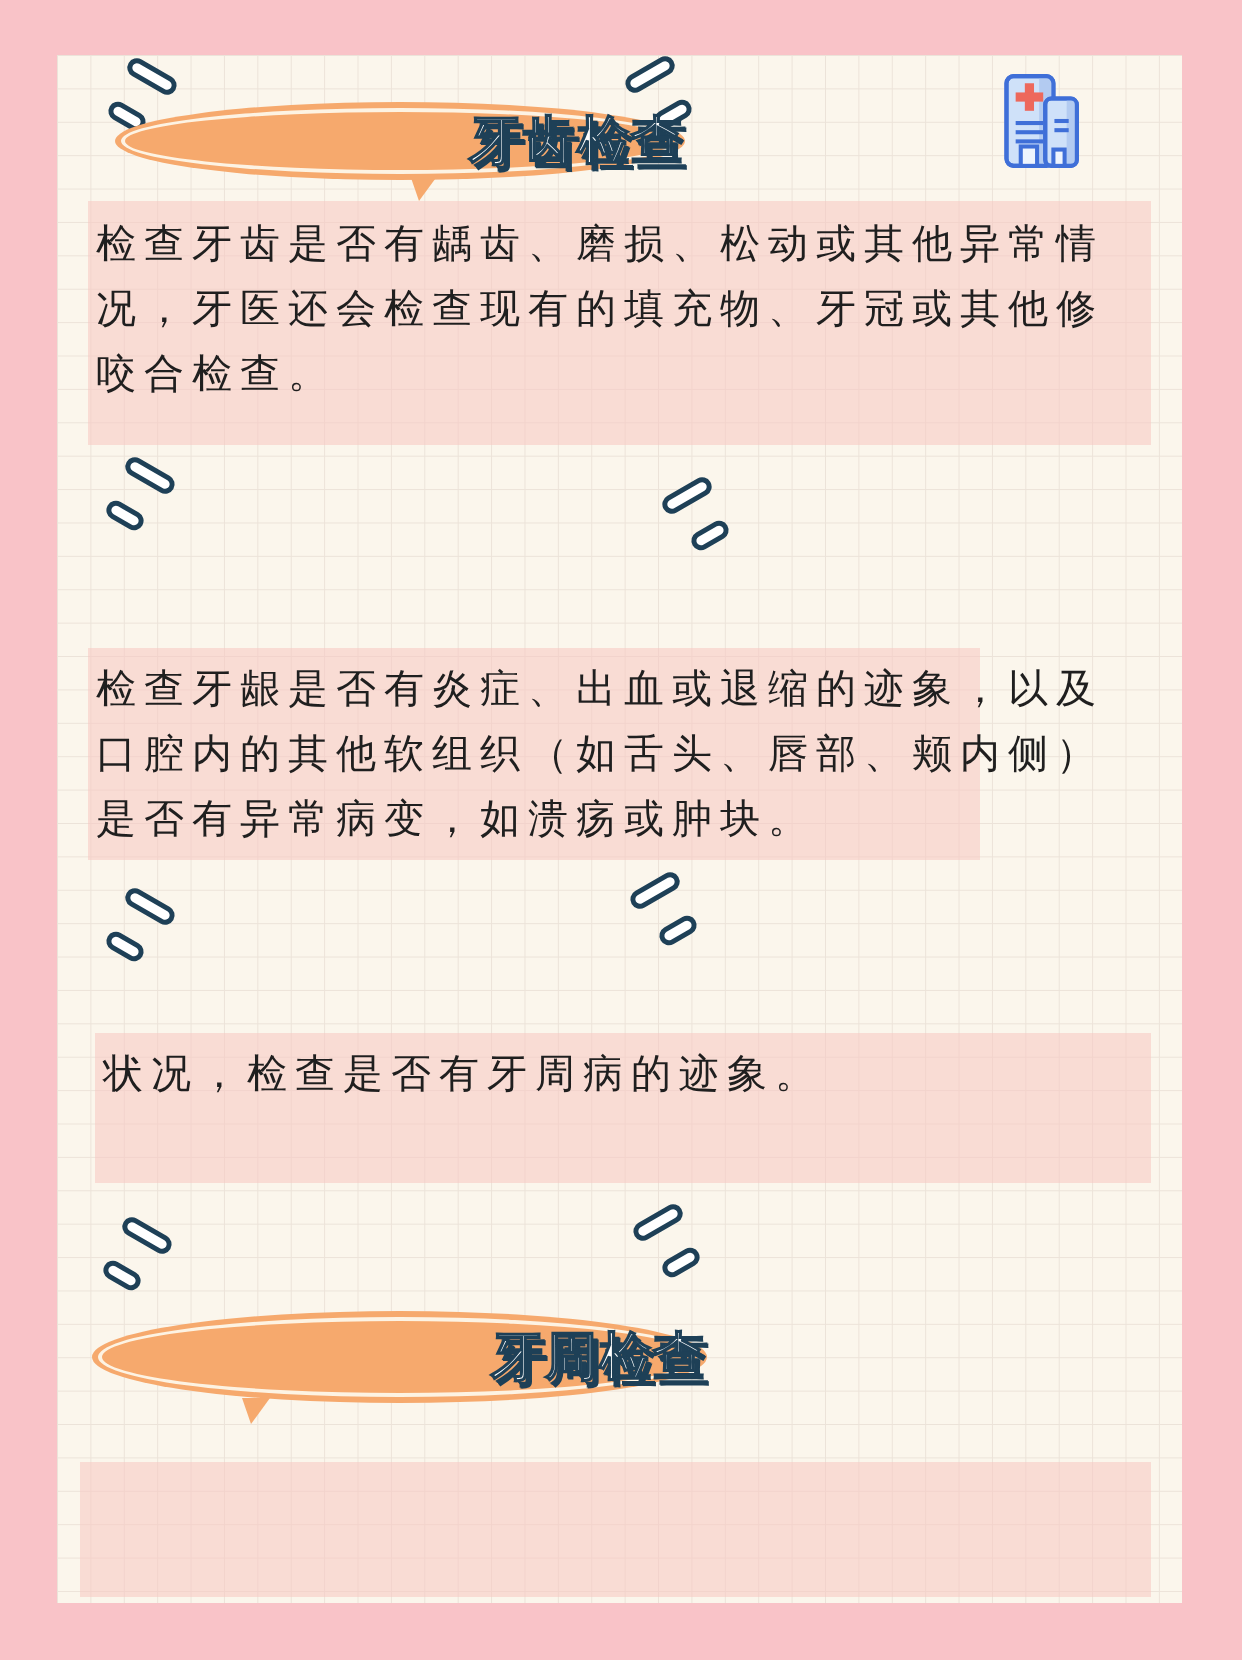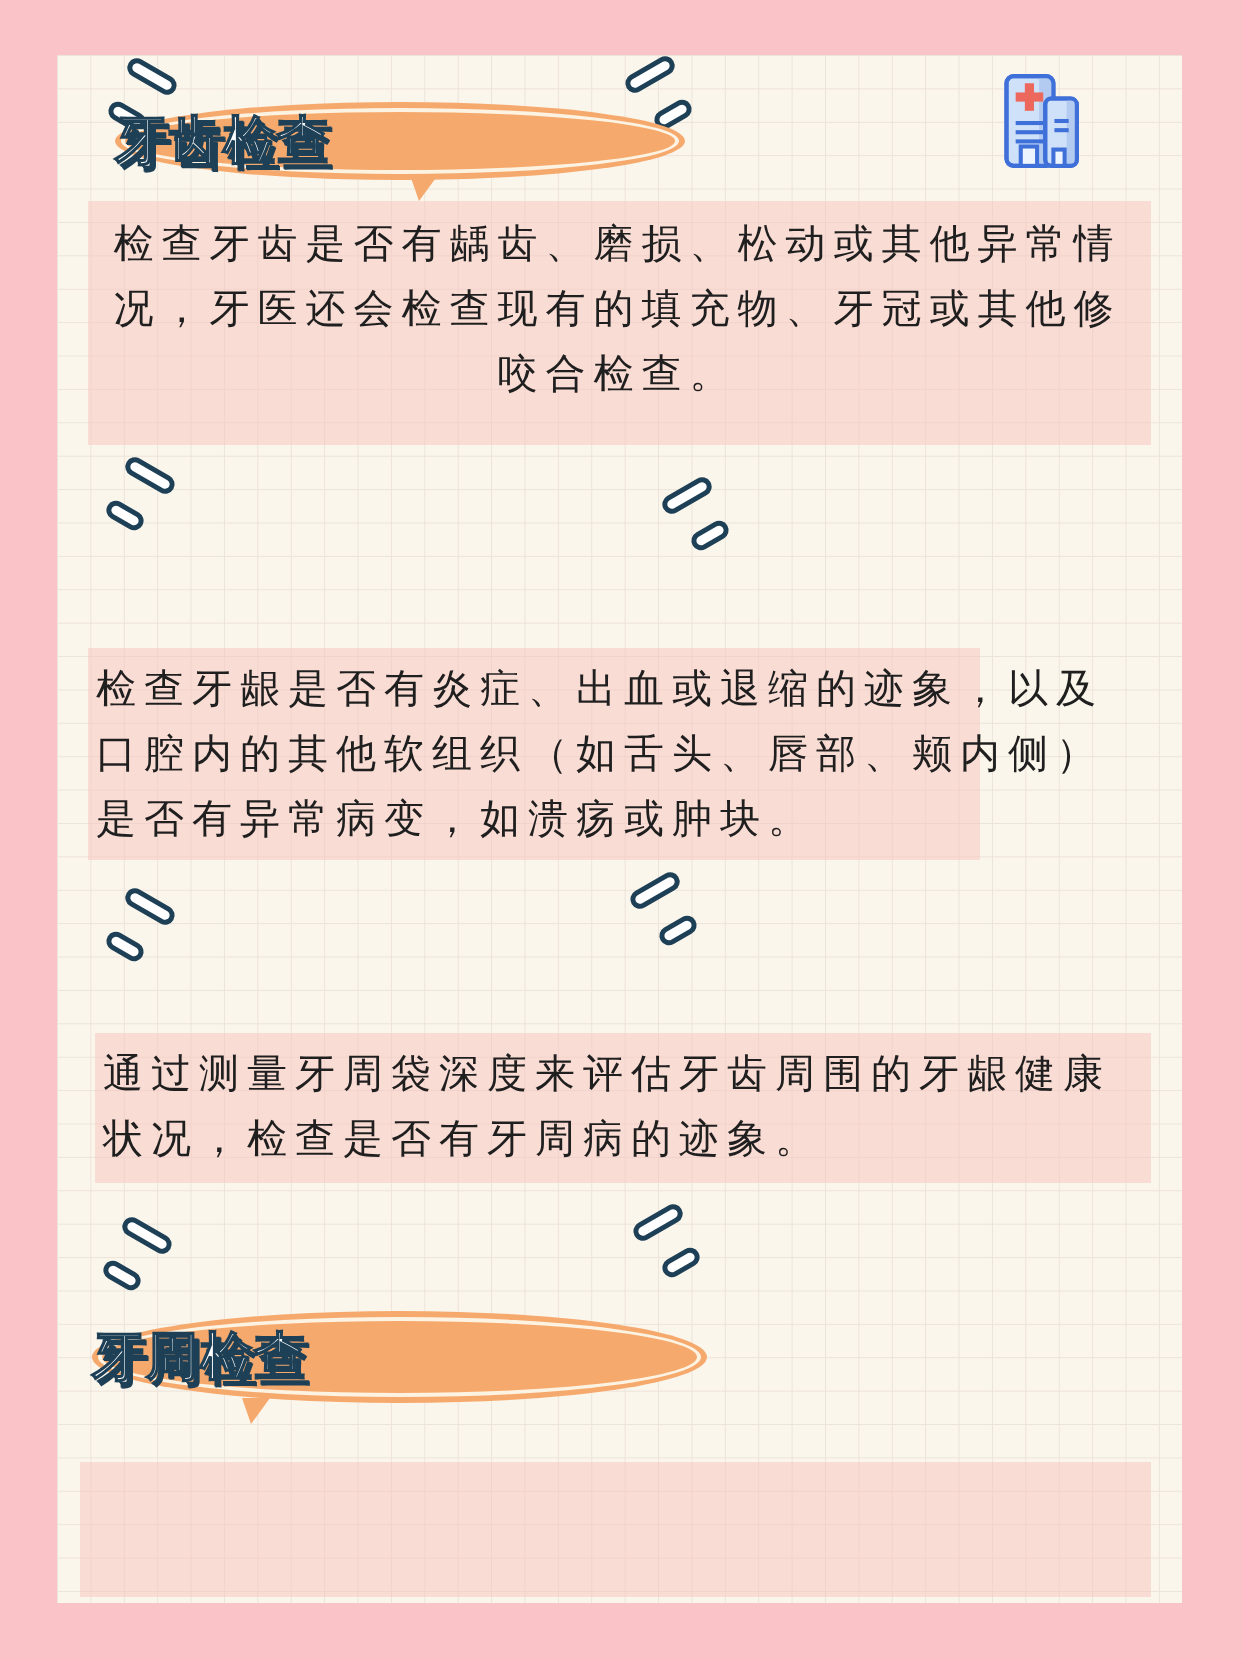--- a/index.html
+++ b/index.html
@@ -12,21 +12,21 @@
     position:absolute;left:57px;top:55px;width:1125px;height:1548px;
     background-color:#fbf6ec;
     background-image:
       linear-gradient(#ece3d9 1px, transparent 1px),
       linear-gradient(90deg, #ece3d9 1px, transparent 1px);
     background-size:33.4px 33.4px;
   }
   
   .bubble{
     position:absolute;background:#f6a96d;border-radius:50%;
-    display:flex;align-items:center;justify-content:flex-start;
+    display:flex;align-items:center;justify-content:flex-end;
   }
   .bubble::before{
     content:"";position:absolute;inset:6px;border:4px solid #fdf3e3;
     border-radius:50%;pointer-events:none;
   }
   .bubble .tail{
     position:absolute;bottom:-21px;width:0;height:0;
     border-top:26px solid #f6a96d;border-left:9px solid transparent;
     border-right:19px solid transparent;
   }
@@ -86,21 +86,21 @@
     <path d="M83 29 h3 a6 6 0 0 1 6 6 v57 h-9 z" fill="#b3cbf1"></path>
     <rect x="62" y="28" width="31" height="66" rx="6" fill="none" stroke="#3f6fd8" stroke-width="4"></rect>
     <line x1="71" y1="50" x2="85" y2="50" stroke="#3f6fd8" stroke-width="4"></line>
     <line x1="71" y1="59" x2="85" y2="59" stroke="#3f6fd8" stroke-width="4"></line>
     <rect x="38" y="75" width="16" height="19" fill="#eef4fd" stroke="#3f6fd8" stroke-width="4"></rect>
     <rect x="70" y="78" width="11" height="16" fill="#eef4fd" stroke="#3f6fd8" stroke-width="4"></rect>
   </svg>
 
   <div class="para" style="left:31px;top:146px;width:1063px;height:244px;">
     <div class="hl" style="inset:0;"></div>
-    <div class="txt" style="padding:10px 12px 0 8px;text-align:center;">
+    <div class="txt" style="padding:10px 12px 0 8px;">
       <div class="line">检查牙齿是否有龋齿、磨损、松动或其他异常情</div>
       <div class="line">况，牙医还会检查现有的填充物、牙冠或其他修</div>
       <div class="line">咬合检查。</div>
     </div>
   </div>
 
   <div class="sparkle left" style="left:46px;top:403px;">
     <span class="pill p1"></span>
     <span class="pill p2"></span>
   </div>
@@ -123,21 +123,20 @@
     <span class="pill p2"></span>
   </div>
   <div class="sparkle right" style="left:553px;top:818px;">
     <span class="pill p1"></span>
     <span class="pill p2"></span>
   </div>
 
   <div class="para" style="left:38px;top:978px;width:1056px;height:150px;">
     <div class="hl" style="inset:0;"></div>
     <div class="txt" style="padding:8px 0 0 8px;">
-      <div class="line">通过测量牙周袋深度来评估牙齿周围的牙龈健康</div>
       <div class="line">状况，检查是否有牙周病的迹象。</div>
     </div>
   </div>
 
   <div class="sparkle left" style="left:43px;top:1163px;">
     <span class="pill p1"></span>
     <span class="pill p2"></span>
   </div>
   <div class="sparkle right" style="left:556px;top:1150px;">
     <span class="pill p1"></span>

